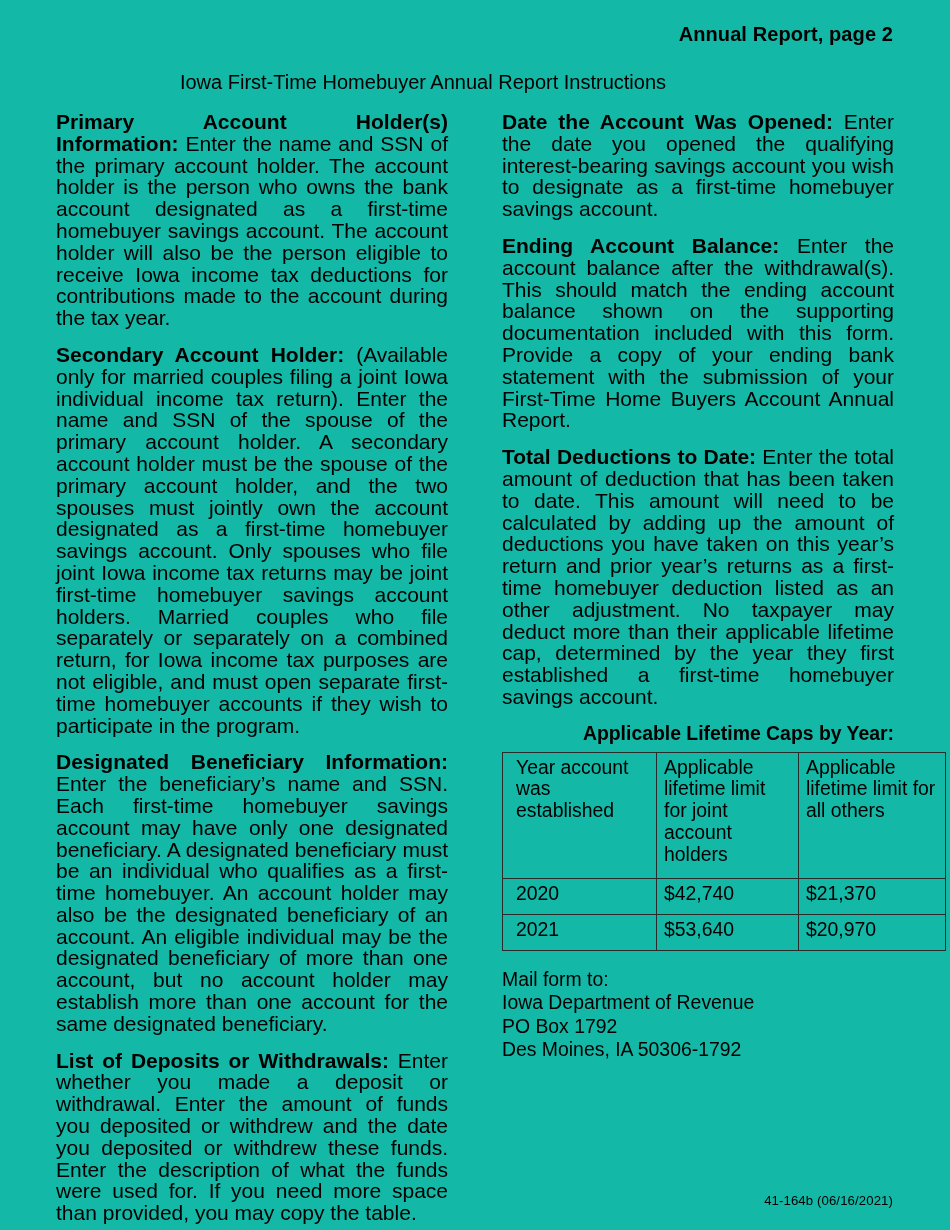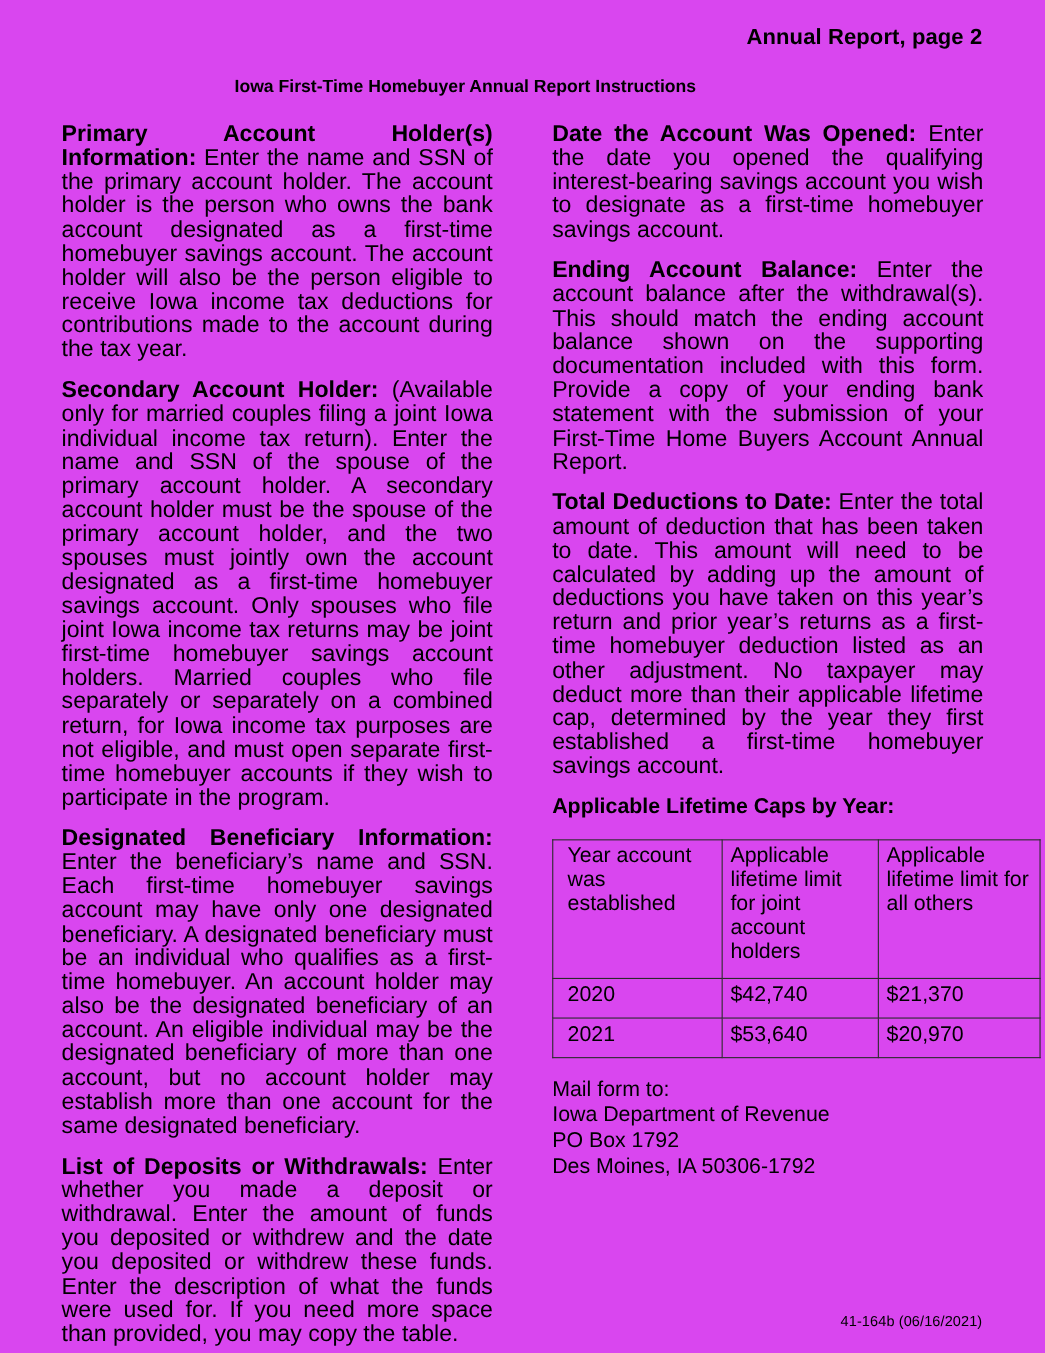--- a/index.html
+++ b/index.html
@@ -4,43 +4,43 @@
 <style>
   html, body {
     margin: 0;
     padding: 0;
     background: #ffffff;
   }
   .page {
     position: relative;
     width: 950px;
     height: 1230px;
-    background: #d946ef;
+    background: #14b8a6;
     color: #000000;
     font-family: "Liberation Sans", sans-serif;
     overflow: hidden;
   }
 
   
   .header-right {
     position: absolute;
     top: 23px;
     right: 57px;
     font-size: 20px;
     font-weight: bold;
     letter-spacing: 0.1px;
   }
   .doc-title {
     position: absolute;
     top: 71px;
     left: 0;
     width: 846px;
     text-align: center;
-    font-size: 16px;
-    font-weight: bold;
+    font-size: 20px;
+    font-weight: normal;
   }
 
   
   .col {
     position: absolute;
     top: 111px;
     width: 392px;
   }
   .col-left  { left: 56px; }
   .col-right { left: 502px; }
@@ -55,22 +55,23 @@
   }
   p.para:last-child { margin-bottom: 0; }
   .lead {
     font-weight: bold;
   }
 
   
   .table-heading {
     font-size: 19.4px;
     font-weight: bold;
-    margin: 5px 0 18px 0;
+    margin: 5px 0 7px 0;
     line-height: 21.8px;
+    text-align: right;
   }
 
   
   table.caps {
     border-collapse: collapse;
     width: 392px;
     table-layout: fixed;
     font-size: 19.4px;
     line-height: 21.8px;
   }

